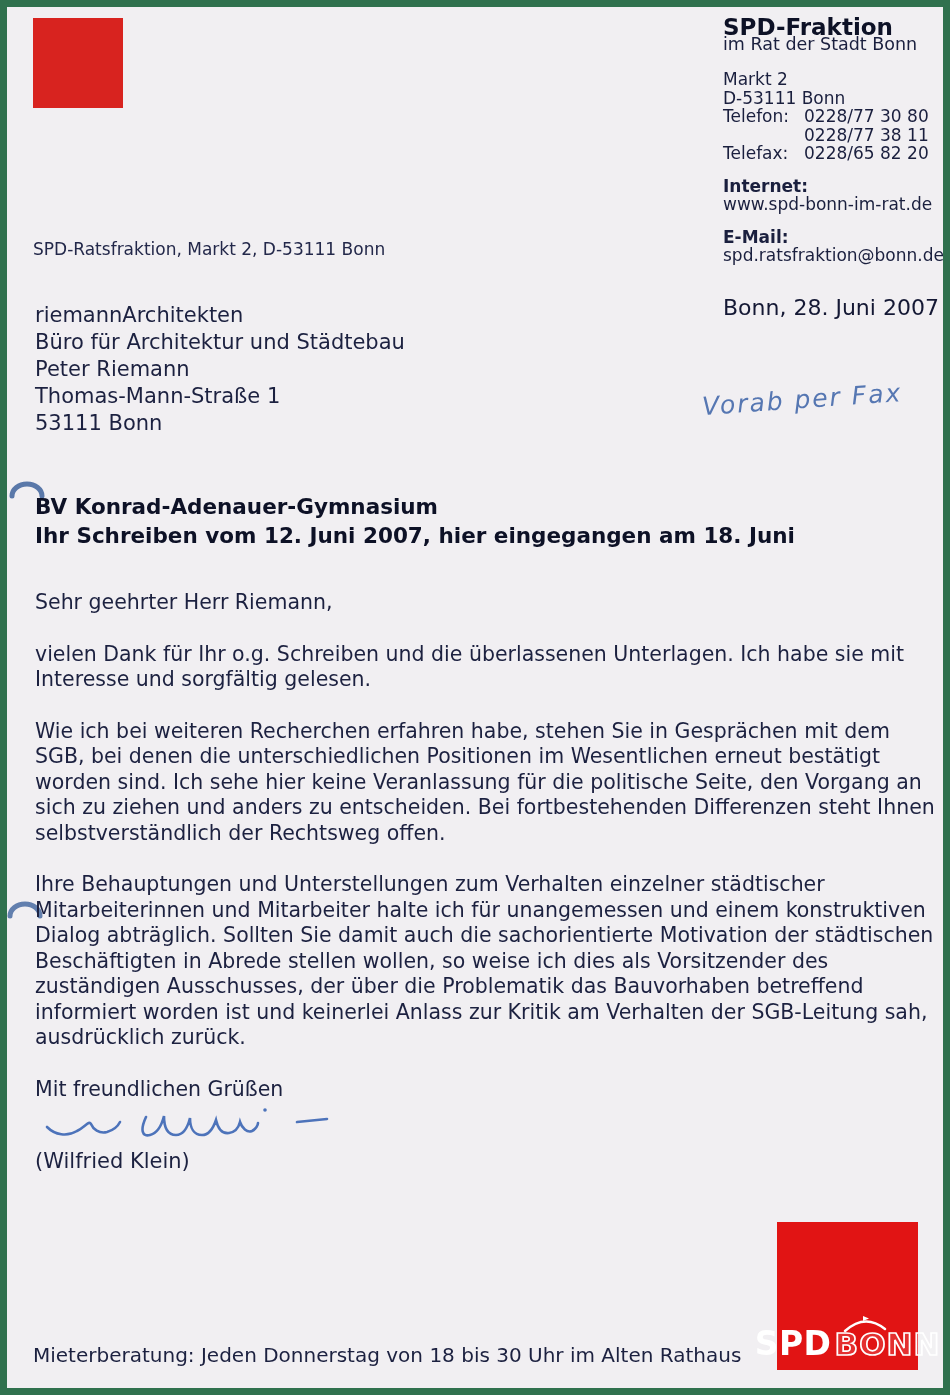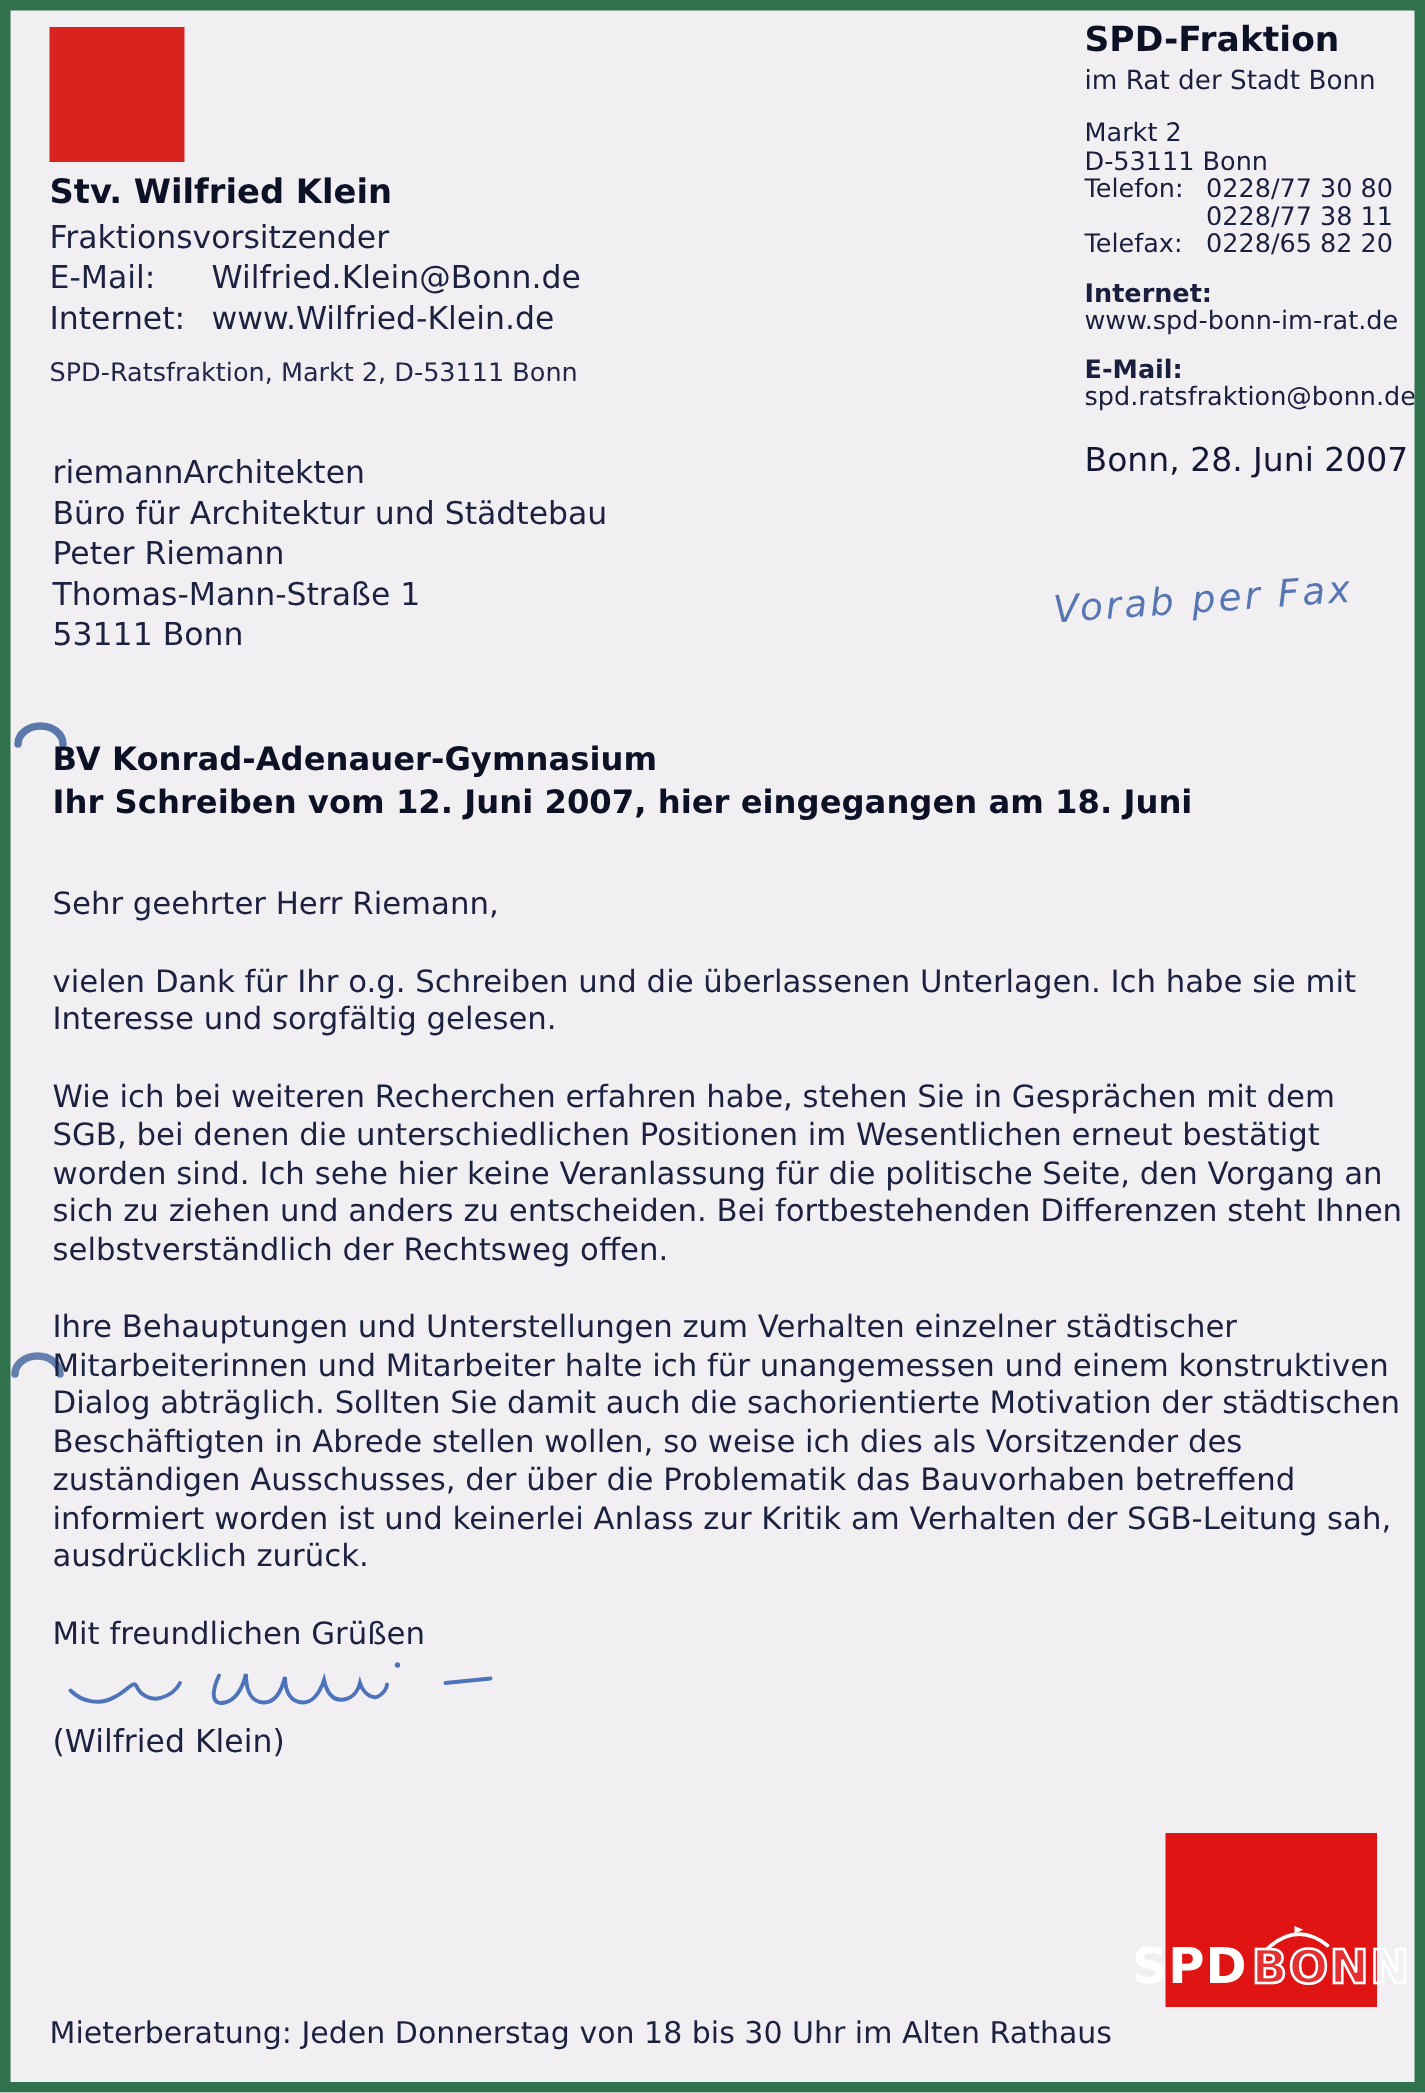--- a/index.html
+++ b/index.html
@@ -17,21 +17,21 @@
   
   .logo-square{left:26px;top:11px;width:90px;height:90px;background:#d8231f;}
   
   .sender{left:26px;top:108px;font-size:21px;line-height:27px;}
   .sender .name{font-weight:bold;font-size:22.5px;color:#0d1126;margin-bottom:3px;}
   .sender .row{white-space:nowrap;}
   .sender .lbl{display:inline-block;min-width:108px;}
   .return-addr{left:26px;top:232px;font-size:17px;color:#23284a;}
   
   .rhead{left:716px;top:12px;width:220px;font-size:17px;line-height:17px;color:#1a1f3e;}
-  .rhead .org{font-weight:bold;font-size:23px;color:#0d1126;margin-bottom:10px;}
+  .rhead .org{font-weight:bold;font-size:23px;color:#0d1126;margin-bottom:0;}
   .rhead .orgsub{font-size:17.5px;margin-bottom:18px;}
   .rhead .line{margin-bottom:1px;line-height:17.5px;}
   .rhead .pair{display:flex;}
   .rhead .plbl{width:81px;flex:none;}
   .rhead .gap{height:14px;}
   .rhead .blbl{font-weight:bold;}
   .date{left:716px;top:288px;font-size:22px;color:#141834;}
   
   .recipient{left:28px;top:295px;font-size:21px;line-height:27px;}
   
@@ -50,21 +50,21 @@
   
   .subject{left:28px;top:486px;font-weight:bold;font-size:21.5px;line-height:28.5px;color:#0d1126;}
   
   .bodytext{left:28px;top:583px;width:900px;font-size:20.5px;line-height:25.5px;}
   .bodytext p{margin:0 0 26px 0;}
   
   .sig{left:32px;top:1090px;}
   .signame{left:28px;top:1142px;font-size:21px;}
   
   .spdlogo{
-    left:770px;top:1215px;width:141px;height:116px;
+    left:770px;top:1215px;width:141px;height:148px;
     background:#e11414;
     display:flex;align-items:flex-end;justify-content:center;
     padding-bottom:10px;box-sizing:border-box;
   }
   .spdlogo .inner{display:flex;align-items:baseline;line-height:1;}
   .spdlogo .spd{color:#ffffff;font-weight:bold;font-size:33px;letter-spacing:.5px;}
   .spdlogo .bonnwrap{position:relative;margin-left:3px;}
   .spdlogo .bonn{
     font-weight:800;font-size:31px;letter-spacing:1px;
     color:rgba(255,255,255,0.12);
@@ -73,30 +73,20 @@
   .spdlogo .dome{position:absolute;left:4px;top:-14px;}
   .footer-note{left:26px;top:1336px;font-size:20px;color:#1c2140;}
 </style>
 </head>
 <body>
 
 <div class="page">
 
   <div class="abs logo-square"></div>
 
-  <div class="abs sender">
-    <div class="name">Stv. Wilfried Klein</div>
-    <div>Fraktionsvorsitzender</div>
-    <div class="row">
-      <span class="lbl">E-Mail:</span><span>Wilfried.Klein@Bonn.de</span>
-    </div>
-    <div class="row">
-      <span class="lbl">Internet:</span><span>www.Wilfried-Klein.de</span>
-    </div>
-  </div>
 
   <div class="abs return-addr">SPD-Ratsfraktion, Markt 2, D-53111 Bonn</div>
 
   <div class="abs rhead">
     <div class="org">SPD-Fraktion</div>
     <div class="orgsub">im Rat der Stadt Bonn</div>
     <div class="line">Markt 2</div>
     <div class="line">D-53111 Bonn</div>
     <div class="line pair">
       <span class="plbl">Telefon:</span>

